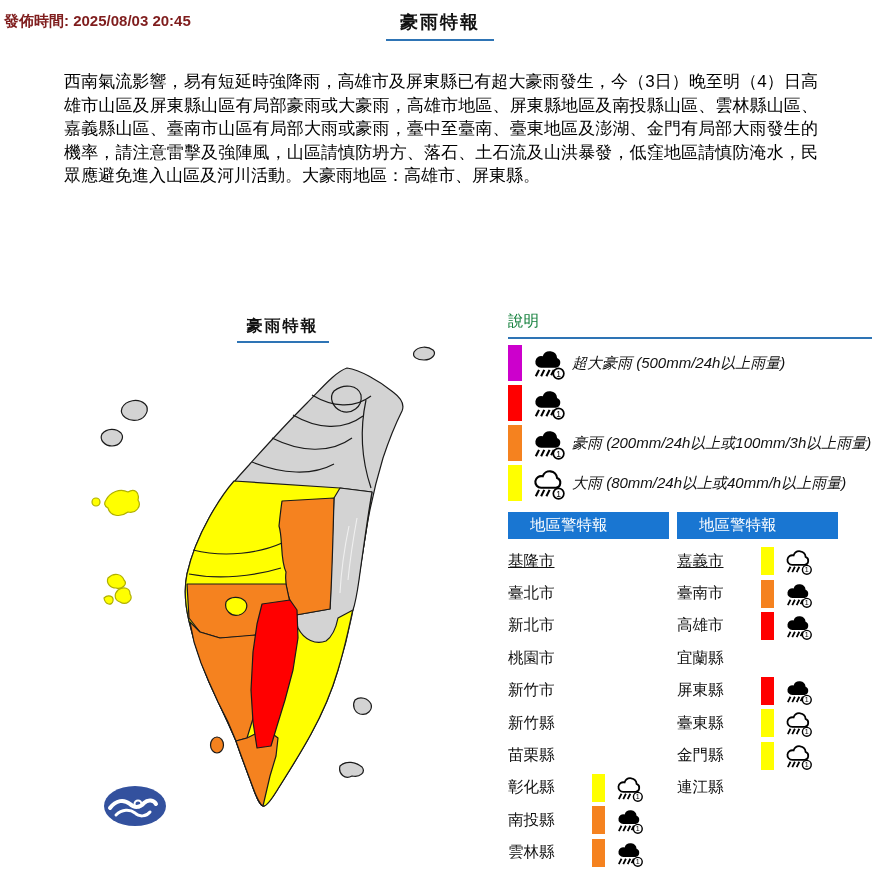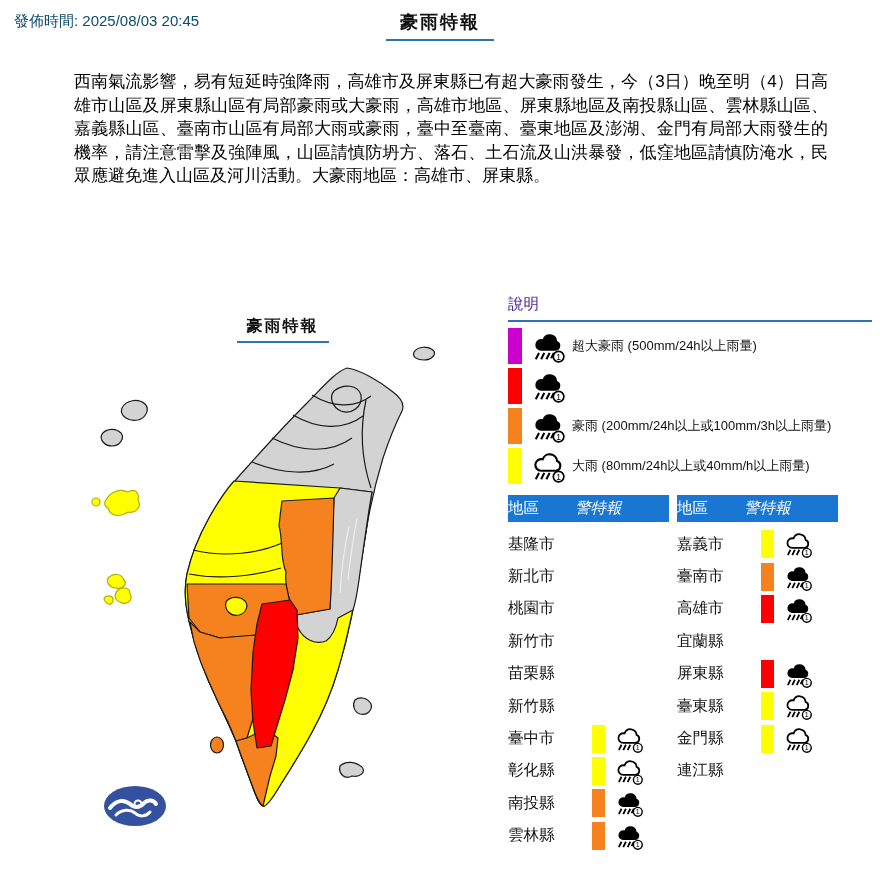--- a/index.html
+++ b/index.html
@@ -2,51 +2,51 @@
 <html><head>
 <meta charset="utf-8">
 <style>
   html,body{margin:0;padding:0;}
   body{
     width:880px;height:880px;position:relative;background:#ffffff;
     font-family:"Liberation Sans","DejaVu Sans",sans-serif;color:#111;
     overflow:hidden;
   }
   
-  .publish-time{position:absolute;left:14px;top:12px;font-size:15px;color:#0c4a6e;}
+  .publish-time{position:absolute;left:4px;top:12px;font-size:15px;color:#7f1d1d;font-weight:bold;}
   .page-title-wrap{position:absolute;left:0;top:10px;width:880px;text-align:center;}
   .page-title{display:inline-block;font-size:18px;font-weight:600;letter-spacing:2px;
     border-bottom:2px solid #2E74B5;padding:0 14px 5px 14px;}
   
-  .bulletin{position:absolute;left:74px;top:70px;width:754px;font-size:17px;
+  .bulletin{position:absolute;left:64px;top:70px;width:754px;font-size:17px;
     line-height:23.5px;text-align:justify;color:#000;}
   
   .map-panel{position:absolute;left:50px;top:288px;width:460px;height:592px;}
   .map-title-wrap{position:absolute;left:150px;top:28px;width:165px;text-align:center;z-index:2;}
   .map-title{display:inline-block;font-size:16px;font-weight:600;letter-spacing:2px;
     border-bottom:2px solid #2E74B5;padding:0 10px 4px 10px;}
   .map-svg{position:absolute;left:0;top:0;}
   
   .right-panel{position:absolute;left:508px;top:294px;width:364px;}
-  .legend-heading{font-size:15.5px;color:#4c1d95;padding-bottom:5px;border-bottom:2px solid #2E74B5;}
+  .legend-heading{font-size:15.5px;color:#15803d;padding-bottom:5px;border-bottom:2px solid #2E74B5;margin-top:17px;}
   .legend-items{margin-top:4px;}
   .legend-item{display:flex;align-items:center;height:40px;}
   .chip{width:14px;height:36px;margin-right:8px;flex:0 0 auto;}
   .legend-item .icon-box{width:36px;height:36px;margin-right:6px;flex:0 0 auto;}
-  .legend-label{font-size:13px;white-space:nowrap;}
+  .legend-label{font-size:15px;white-space:nowrap;font-style:italic;}
   .tables{display:flex;gap:8px;margin-top:9px;}
   .wtable{width:161px;}
   .thead{height:27px;background:#1976D2;color:#fff;font-size:15.5px;display:flex;align-items:center;}
-  .thead .h-region{}
-  .thead .h-warning{margin-left:36px;font-style:italic;}
+  .thead .h-region{margin-left:22px;}
+  .thead .h-warning{}
   .trow{height:32.4px;display:flex;align-items:center;}
   .trow .region-name{width:84px;font-size:15.5px;white-space:nowrap;}
   .trow .chip{width:13px;height:28px;margin-right:9px;}
   .trow .icon-box{width:30px;height:30px;}
-  .trow.first{margin-top:6px;}
+  .trow.first{margin-top:6px;text-decoration:underline;}
   .icon-box svg{display:block;}
 </style>
 </head>
 <body>
 
 <div class="publish-time">發佈時間: 2025/08/03 20:45</div>
 <div class="page-title-wrap">
   <span class="page-title">豪雨特報</span>
 </div>
 
@@ -194,48 +194,36 @@
     <div class="wtable">
       <div class="thead">
         <span class="h-region">地區</span>
         <span class="h-warning">警特報</span>
       </div>
       <div class="tbody" id="tbody-left">
           <div class="trow first">
             <span class="region-name">基隆市</span>
           </div>
           <div class="trow">
+            <span class="region-name">臺北市</span>
+          </div>
+          <div class="trow">
             <span class="region-name">新北市</span>
           </div>
           <div class="trow">
             <span class="region-name">桃園市</span>
           </div>
           <div class="trow">
             <span class="region-name">新竹市</span>
           </div>
           <div class="trow">
+            <span class="region-name">新竹縣</span>
+          </div>
+          <div class="trow">
             <span class="region-name">苗栗縣</span>
-          </div>
-          <div class="trow">
-            <span class="region-name">新竹縣</span>
-          </div>
-          <div class="trow">
-            <span class="region-name">臺中市</span>
-            <span class="chip" style="background:#FFFF00"></span>
-            <span class="icon-box">
-              <svg width="30" height="30" viewBox="0 0 34 34">
-    <path d="M10.5,21.5 a5.5,5.5 0 1 1 1.5,-10.8 a7,7 0 0 1 13.6,1.6 a4.8,4.8 0 0 1 -1.1,9.2 z" fill="#fff" stroke="#000" stroke-width="2"></path>
-    <line x1="8.5" y1="23.5" x2="5.5" y2="29.5" stroke="#000" stroke-width="2"></line>
-    <line x1="13.5" y1="23.5" x2="10.5" y2="29.5" stroke="#000" stroke-width="2"></line>
-    <line x1="18.5" y1="23.5" x2="15.5" y2="29.5" stroke="#000" stroke-width="2"></line>
-
-    <circle cx="27" cy="27" r="5" fill="#fff" stroke="#000" stroke-width="1.6"></circle>
-    <text x="27" y="29.8" font-size="8" text-anchor="middle" fill="#000" font-family="Liberation Sans, sans-serif">1</text>
-  </svg>
-            </span>
           </div>
           <div class="trow">
             <span class="region-name">彰化縣</span>
             <span class="chip" style="background:#FFFF00"></span>
             <span class="icon-box">
               <svg width="30" height="30" viewBox="0 0 34 34">
     <path d="M10.5,21.5 a5.5,5.5 0 1 1 1.5,-10.8 a7,7 0 0 1 13.6,1.6 a4.8,4.8 0 0 1 -1.1,9.2 z" fill="#fff" stroke="#000" stroke-width="2"></path>
     <line x1="8.5" y1="23.5" x2="5.5" y2="29.5" stroke="#000" stroke-width="2"></line>
     <line x1="13.5" y1="23.5" x2="10.5" y2="29.5" stroke="#000" stroke-width="2"></line>
     <line x1="18.5" y1="23.5" x2="15.5" y2="29.5" stroke="#000" stroke-width="2"></line>

